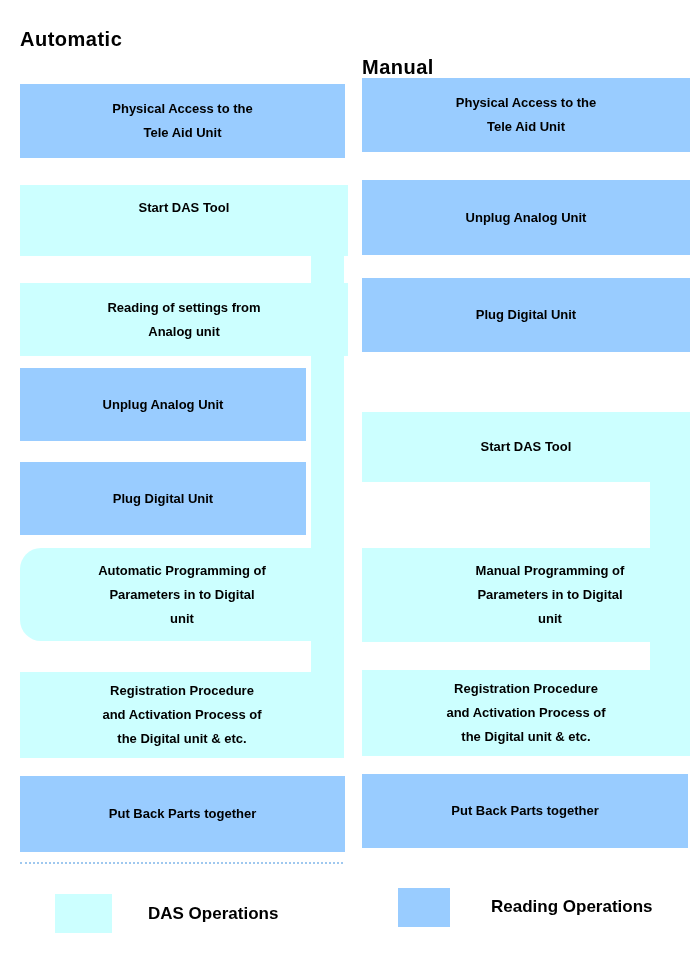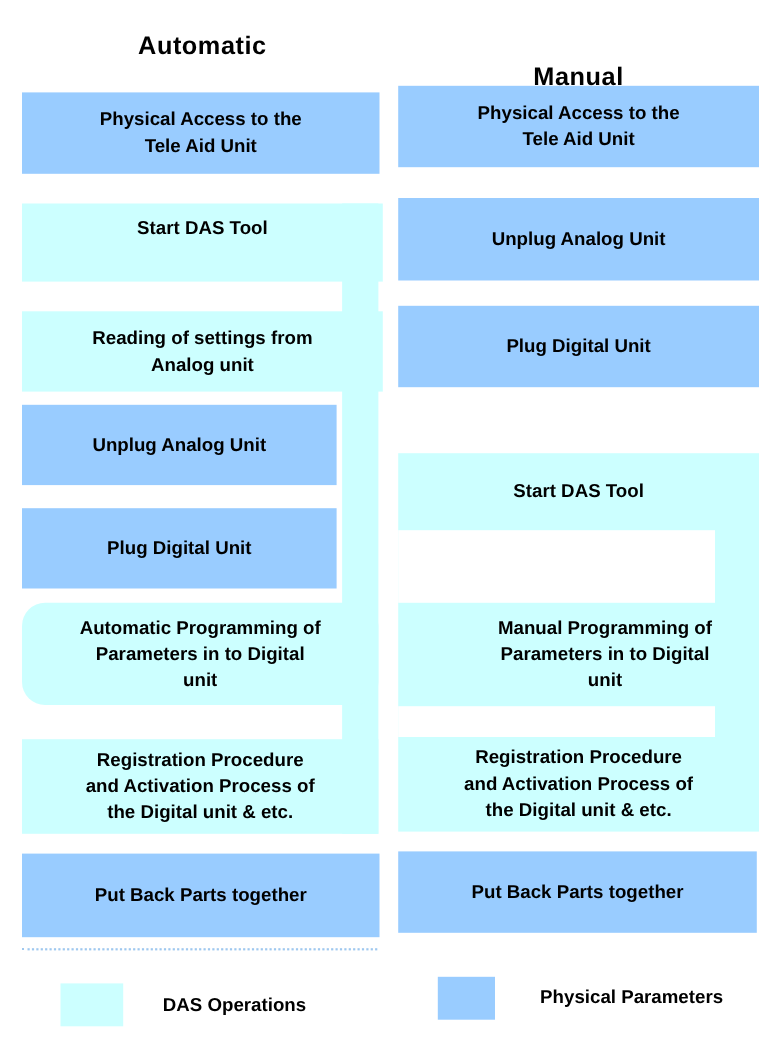--- a/index.html
+++ b/index.html
@@ -1,26 +1,26 @@
 <!DOCTYPE html>
 <html style="--das: #ccffff; --physical: #99ccff;"><head>
 <meta charset="utf-8">
 <style>
   html,body{margin:0;padding:0;background:#ffffff;}
   .canvas{
     position:relative;width:697px;height:953px;background:#ffffff;overflow:hidden;
     font-family:"Liberation Sans", sans-serif;color:#000;
   }
   .hdr{
-    position:absolute;font-size:23px;font-weight:bold;text-align:center;
+    position:absolute;font-size:20px;font-weight:bold;
     letter-spacing:0.5px;
   }
   .box{
     position:absolute;display:flex;align-items:center;justify-content:center;
-    text-align:center;font-size:17px;font-weight:bold;line-height:24px;
+    text-align:center;font-size:13px;font-weight:bold;line-height:24px;
     white-space:pre-line;
   }
   .das{background:var(--das,#ccffff);}
   .physical{background:var(--physical,#99ccff);}
   .flat{position:absolute;}
   .notch{position:absolute;background:#ffffff;}
   .pad-b{padding-bottom:26px;box-sizing:border-box;}
   .legend-label{
     position:absolute;font-size:17px;font-weight:bold;white-space:nowrap;
   }
@@ -82,15 +82,15 @@
   <div class="box" style="left:362px;top:670px;width:328px;height:86px;">Registration Procedure
 and Activation Process of
 the Digital unit &amp; etc.</div>
 
   <div class="box physical" style="left:362px;top:774px;width:326px;height:74px;">Put Back Parts together</div>
 
   <div class="flat das" style="left:55px;top:894px;width:57px;height:39px;"></div>
   <div class="legend-label" style="left:148px;top:904px;">DAS Operations</div>
 
   <div class="flat physical" style="left:398px;top:888px;width:52px;height:39px;"></div>
-  <div class="legend-label" style="left:491px;top:897px;">Physical Parameters</div>
+  <div class="legend-label" style="left:491px;top:897px;">Reading Operations</div>
 
 </div>
 
 </body></html>

